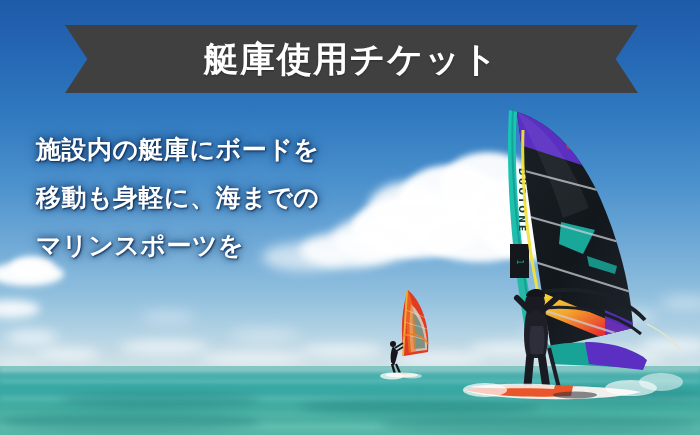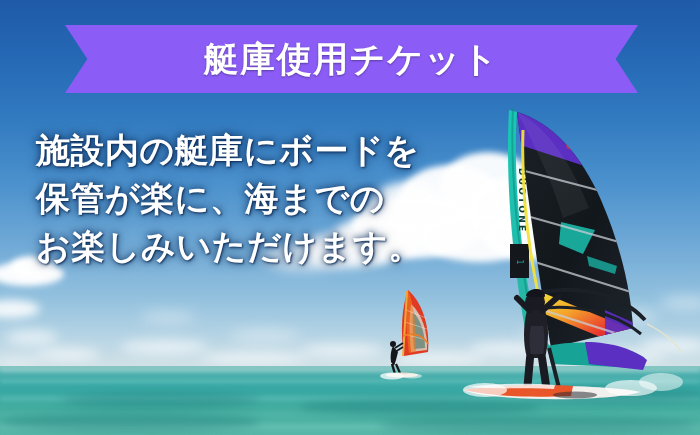--- a/index.html
+++ b/index.html
@@ -144,21 +144,21 @@
     height: 312px;
   }
 
   
   .ribbon {
     position: absolute;
     left: 65px;
     top: 25px;
     width: 573px;
     height: 68px;
-    background: #8b5cf6;
+    background: #404040;
     -webkit-clip-path: polygon(0 0, 100% 0, 100% 100%, 0 100%, 3.9% 50%);
     clip-path: polygon(
       0 0,
       100% 0,
       96.1% 50%,
       100% 100%,
       0 100%,
       3.9% 50%
     );
     display: flex;
@@ -177,21 +177,21 @@
 
   
   .body-text {
     position: absolute;
     left: 36px;
     top: 126px;
     width: 430px;
   }
   .body-line {
     color: #ffffff;
-    font-size: 34px;
+    font-size: 25px;
     font-weight: bold;
     line-height: 48px;
     letter-spacing: 0.5px;
     white-space: nowrap;
     text-shadow:
        0 0 6px rgba(12,46,92,0.85),
        0 0 12px rgba(12,46,92,0.55),
        1px 1px 2px rgba(10,40,80,0.9);
   }
 </style>
@@ -375,17 +375,17 @@
       <ellipse cx="206" cy="286" rx="22" ry="9" fill="#ffffff" opacity="0.5"></ellipse>
     </g>
   </svg>
 
   <div class="ribbon">
     <div class="ribbon-title">艇庫使用チケット</div>
   </div>
 
   <div class="body-text">
     <div class="body-line">施設内の艇庫にボードを</div>
-    <div class="body-line">保管が楽に、海までの</div>
-    <div class="body-line">お楽しみいただけます。</div>
+    <div class="body-line">移動も身軽に、海までの</div>
+    <div class="body-line">マリンスポーツを</div>
   </div>
 
 </div>
 
 </body></html>

